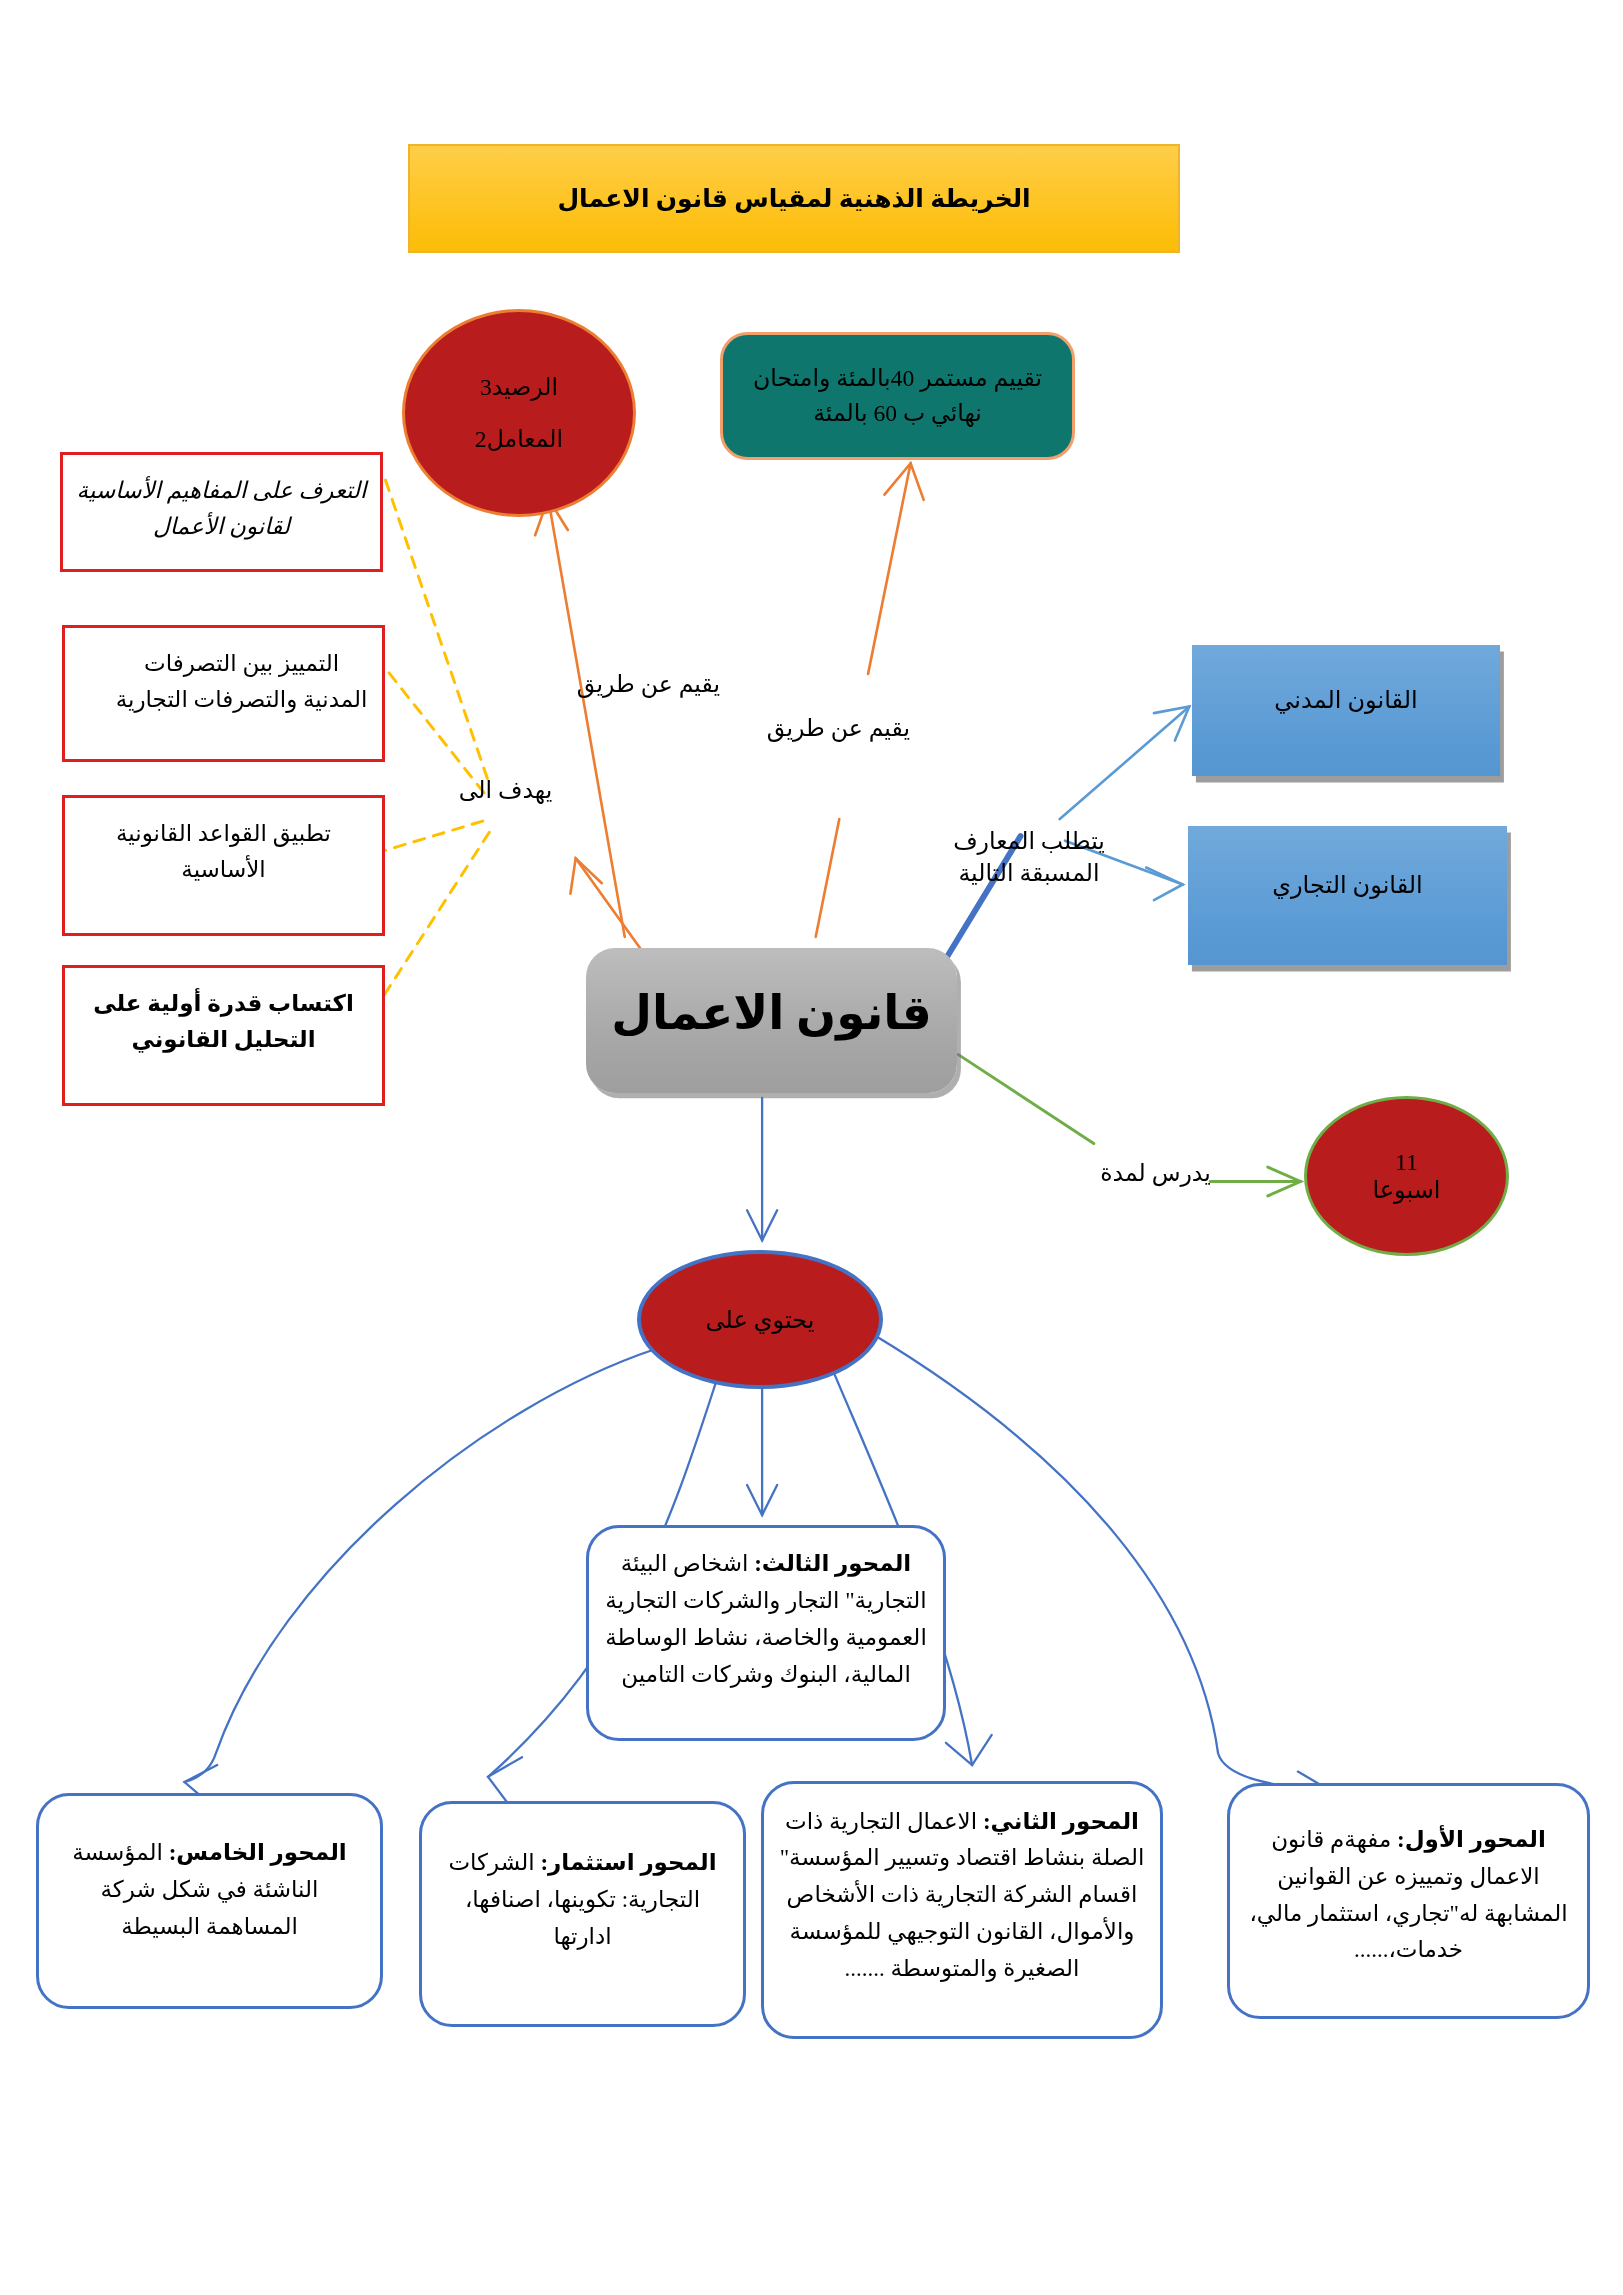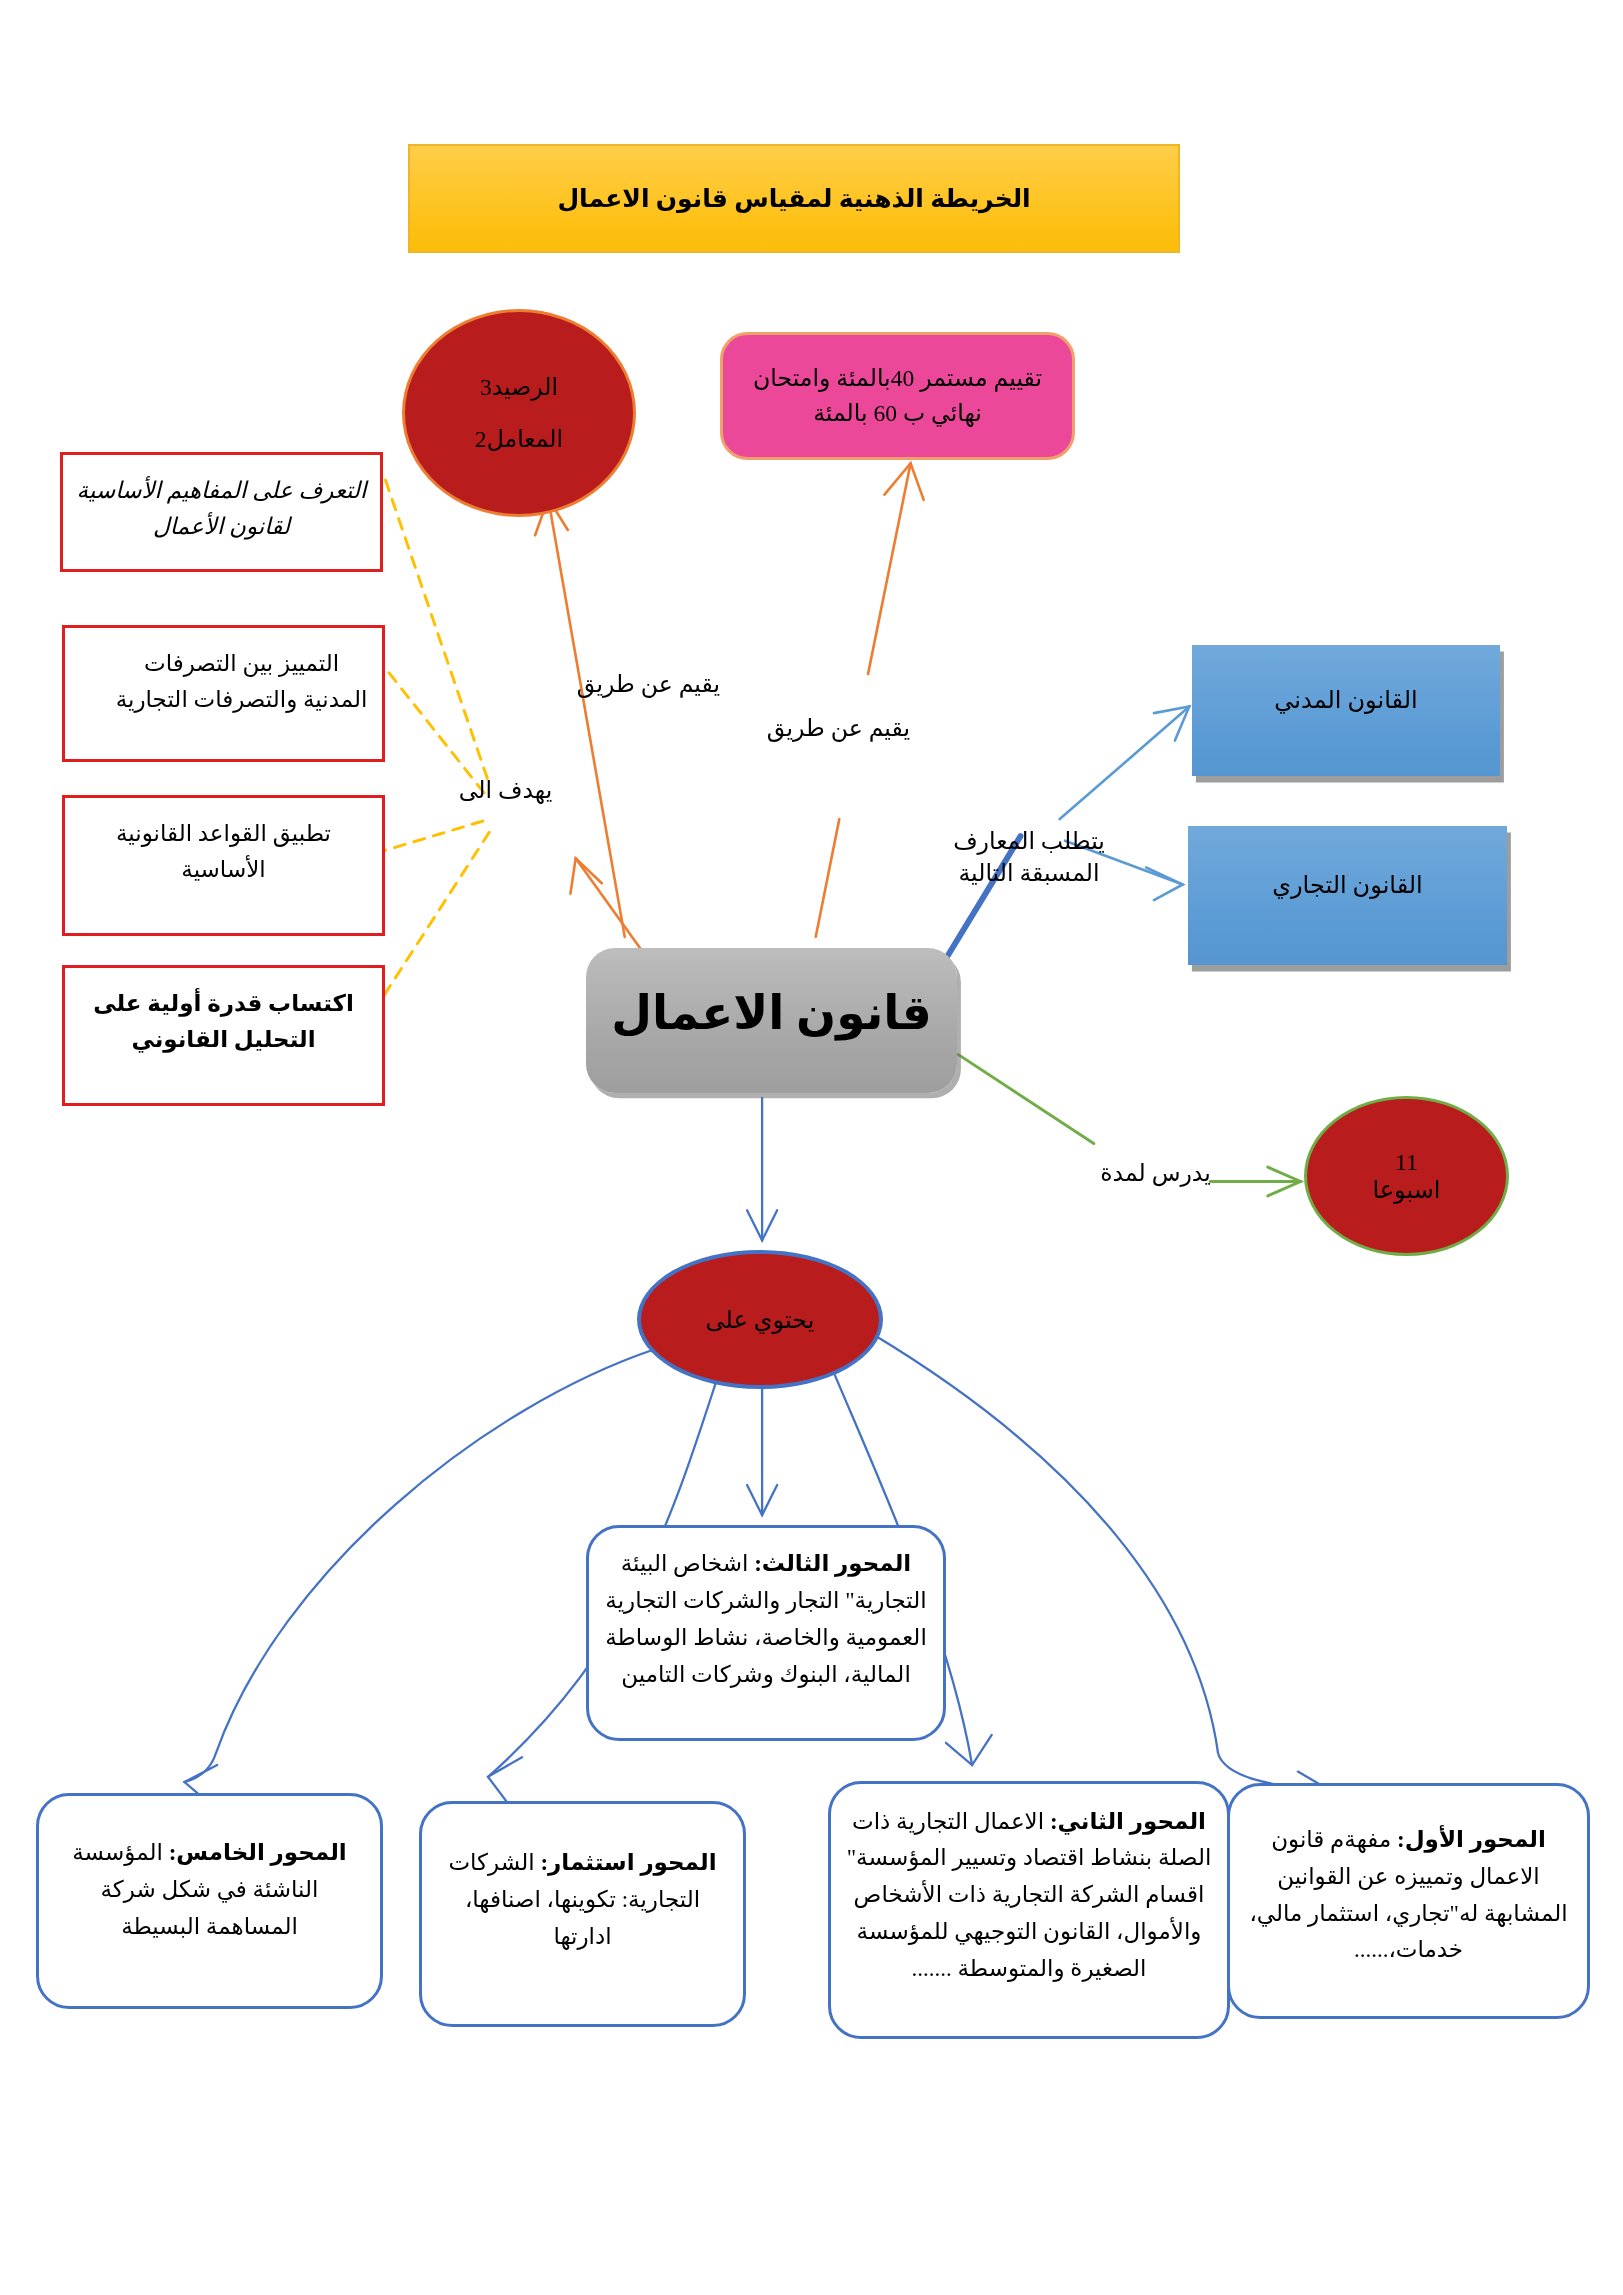--- a/index.html
+++ b/index.html
@@ -17,21 +17,21 @@
   }
   .ellipse{
     border-radius:50%;display:flex;flex-direction:column;align-items:center;justify-content:center;
     text-align:center;background:#b91c1c;
   }
   .credit-ellipse{left:402px;top:309px;width:228px;height:202px;border:3.9px solid #ED7D31;font-size:23.6px;}
   .credit-ellipse .ln{margin:11.8px 0;}
   .eval-box{
     left:720px;top:332px;width:355px;height:128px;border:3.9px solid #F2A06B;border-radius:27.5px;
     display:flex;align-items:center;justify-content:center;text-align:center;
-    font-size:23.6px;line-height:1.5;padding:3.9px 22px;box-sizing:border-box;background:#ec4899;
+    font-size:23.6px;line-height:1.5;padding:3.9px 22px;box-sizing:border-box;background:#0f766e;
   }
   .red-box{
     width:323px;border:3.3px solid #df1f1f;background:#fff;box-sizing:border-box;
     display:flex;align-items:flex-start;justify-content:center;text-align:center;
     font-size:23px;line-height:1.55;padding:18.3px 11.8px;
   }
   .lbl{position:absolute;text-align:center;font-size:23.6px;line-height:1.35;white-space:nowrap;}
   .gray-node{
     left:586px;top:948px;width:371px;height:145px;border-radius:29px;
     background:linear-gradient(180deg,#bdbdbd 0%,#a8a8a8 60%,#9e9e9e 100%);
@@ -173,21 +173,21 @@
     </p>
   </div>
 
   <div class="abs module-box" style="left:419px;top:1801px;width:327px;height:226px;padding-top:41px;">
     <p dir="rtl" style="margin:0;">
       <span class="mod-title">المحور استثمار:</span>
       <span>الشركات التجارية: تكوينها، اصنافها، ادارتها</span>
     </p>
   </div>
 
-  <div class="abs module-box" style="left:828px;top:1781px;width:402px;height:258px;padding-top:19.6px;">
+  <div class="abs module-box" style="left:761px;top:1781px;width:402px;height:258px;padding-top:19.6px;">
     <p dir="rtl" style="margin:0;">
       <span class="mod-title">المحور الثاني:</span>
       <span>الاعمال التجارية ذات الصلة بنشاط اقتصاد وتسيير المؤسسة" اقسام الشركة التجارية ذات الأشخاص والأموال، القانون التوجيهي للمؤسسة الصغيرة والمتوسطة .......</span>
     </p>
   </div>
 
   <div class="abs module-box" style="left:1227px;top:1783px;width:363px;height:236px;padding-top:36px;">
     <p dir="rtl" style="margin:0;">
       <span class="mod-title">المحور الأول:</span>
       <span>مفهةم قانون الاعمال وتمييزه عن القوانين المشابهة له"تجاري، استثمار مالي، خدمات،......</span>

